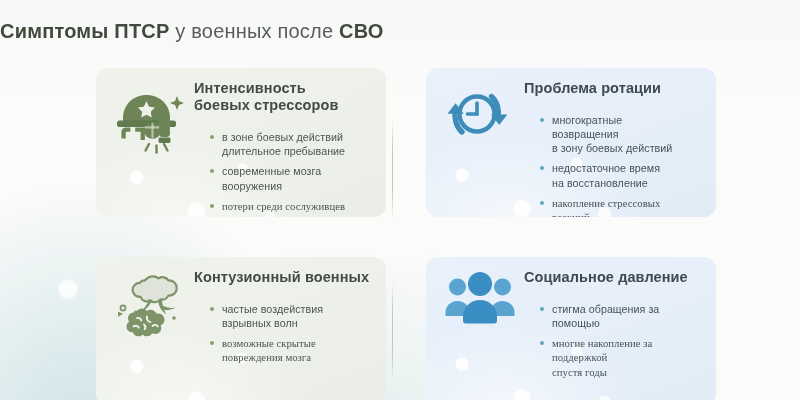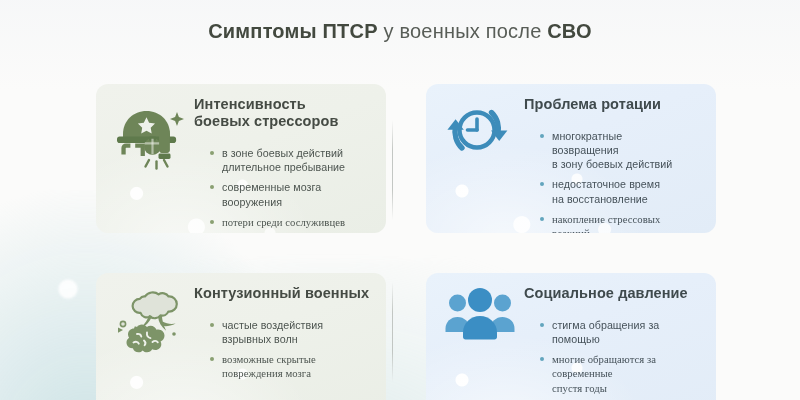--- a/index.html
+++ b/index.html
@@ -25,29 +25,29 @@
     background:radial-gradient(ellipse at 40% 90%, rgba(176,212,216,.40) 0%, rgba(205,228,230,.20) 50%, rgba(251,251,250,0) 78%);
     filter:blur(3px);
   }
   .wash-top{
     position:absolute;left:0;top:0;width:100%;height:90px;
     background:linear-gradient(180deg, rgba(246,247,248,.9) 0%, rgba(251,251,250,0) 100%);
   }
 
   
   .title{
-    position:absolute;left:0;top:20px;width:100%;text-align:center;
+    position:absolute;left:0;top:20px;width:100%;text-align:left;
     font-size:20px;color:#4a4f4b;letter-spacing:.2px;white-space:nowrap;
   }
   .title .b{font-weight:bold;color:#43494४;color:#43493f;}
   .title .l{font-weight:normal;color:#585d57;}
 
   
   .grid{
-    position:absolute;left:96px;top:84px;width:600px;height:310px;
+    position:absolute;left:96px;top:68px;width:600px;height:310px;
     display:grid;grid-template-columns:290px 290px;grid-template-rows:149px 149px;
     column-gap:20px;row-gap:12px;gap:40px;
   }
   .divider-v{
     position:absolute;left:392px;top:120px;width:1px;height:100px;
     background:linear-gradient(180deg,rgba(200,203,200,0) 0%,rgba(186,190,186,.85) 30%,rgba(186,190,186,.85) 70%,rgba(200,203,200,0) 100%);
   }
   .divider-v2{
     position:absolute;left:392px;top:282px;width:1px;height:100px;
     background:linear-gradient(180deg,rgba(200,203,200,0) 0%,rgba(186,190,186,.85) 30%,rgba(186,190,186,.85) 70%,rgba(200,203,200,0) 100%);
@@ -288,20 +288,20 @@
     </div>
     <div class="body">
       <h3 class="card-title">
         <span class="ln">Социальное давление</span>
       </h3>
       <ul class="points">
         <li>
           <span class="ln">стигма обращения за помощью</span>
         </li>
         <li>
-          <span class="ln">многие обращаются за современные</span>
+          <span class="ln">многие накопление за поддержкой</span>
           <span class="ln">спустя годы</span>
         </li>
       </ul>
     </div>
   </div>
 
 </div>
 
 </body></html>

